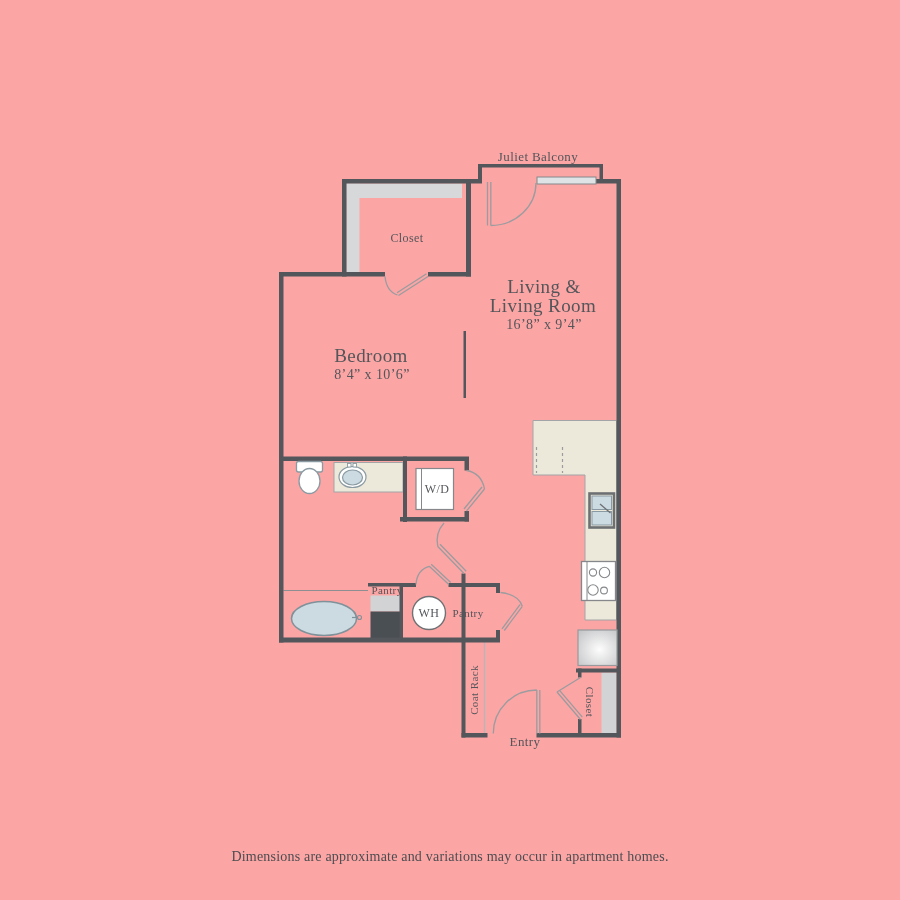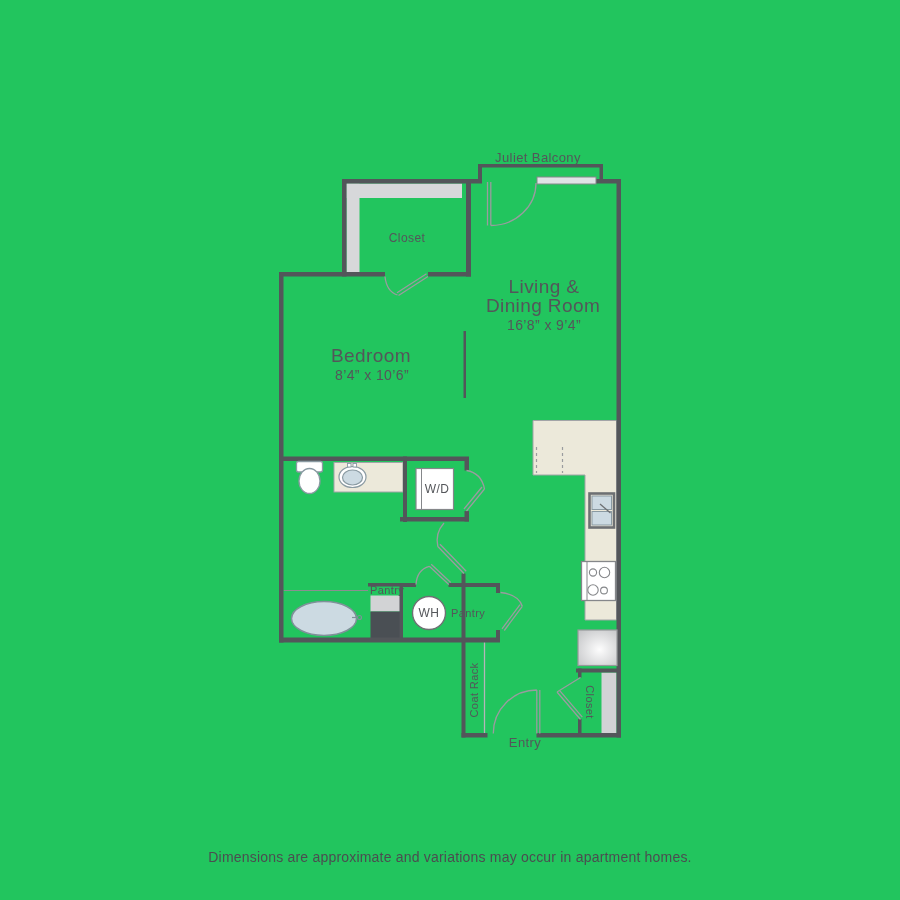--- a/index.html
+++ b/index.html
@@ -11,22 +11,22 @@
     --counter:#ece9da;
     --counterline:#a2a4a7;
     --fixture:#ccdae2;
     --fixstroke:#8a9aa2;
     --tubstroke:#7f9199;
     --appliance:#85878a;
     --text:#54565a;
     --disclaimer:#4b4d50;
   }
   html,body{margin:0;padding:0;background:#ffffff;}
-  .stage{position:relative;width:900px;height:900px;background:#22c55e;overflow:hidden;
-         font-family:Liberation Sans, sans-serif;}
+  .stage{position:relative;width:900px;height:900px;background:#fca5a5;overflow:hidden;
+         font-family:Liberation Serif, serif;}
   .plan-svg{position:absolute;left:0;top:0;}
   .wall{fill:var(--wall);}
   .door{stroke:var(--doorline);stroke-width:1.3;fill:none;}
   .lbl{position:absolute;color:var(--text);white-space:nowrap;letter-spacing:.4px;
        transform:translate(-50%,-50%);}
   .lbl.rot-cw{transform:translate(-50%,-50%) rotate(90deg);}
   .lbl.rot-ccw{transform:translate(-50%,-50%) rotate(-90deg);}
   .s11{font-size:11px;} .s12{font-size:12px;} .s13{font-size:13px;}
   .s14{font-size:14px;} .s17{font-size:19px;}
   .disclaimer{position:absolute;left:450px;top:857px;transform:translate(-50%,-50%);
@@ -150,21 +150,21 @@
       <circle cx="593" cy="590" r="5.2" stroke-width="1.1"></circle>
       <circle cx="604" cy="590.5" r="3.4" stroke-width="1.1"></circle>
     </g>
 
     <rect x="578" y="630" width="39" height="35.5" fill="url(#fridgeGrad)" stroke="#97999c" stroke-width="1.2"></rect>
   </svg>
 
   <span class="lbl s13" style="left:538px;top:157px;">Juliet Balcony</span>
   <span class="lbl s12" style="left:407px;top:238px;">Closet</span>
   <span class="lbl s17" style="left:544px;top:287px;">Living &amp;</span>
-  <span class="lbl s17" style="left:543px;top:306px;">Dining Room</span>
+  <span class="lbl s17" style="left:543px;top:306px;">Living Room</span>
   <span class="lbl s14" style="left:544px;top:325px;">16’8” x 9’4”</span>
   <span class="lbl s17" style="left:371px;top:356px;">Bedroom</span>
   <span class="lbl s14" style="left:372px;top:375px;">8’4” x 10’6”</span>
   <span class="lbl s12" style="left:437px;top:489px;">W/D</span>
   <span class="lbl s11" style="left:387px;top:590px;">Pantry</span>
   <span class="lbl s12" style="left:429px;top:613px;">WH</span>
   <span class="lbl s11" style="left:468px;top:613px;">Pantry</span>
   <span class="lbl s11 rot-ccw" style="left:474px;top:690px;">Coat Rack</span>
   <span class="lbl s13" style="left:516px;top:742px;padding-left:18px;">Entry</span>
   <span class="lbl s11 rot-cw" style="left:590px;top:702px;">Closet</span>

